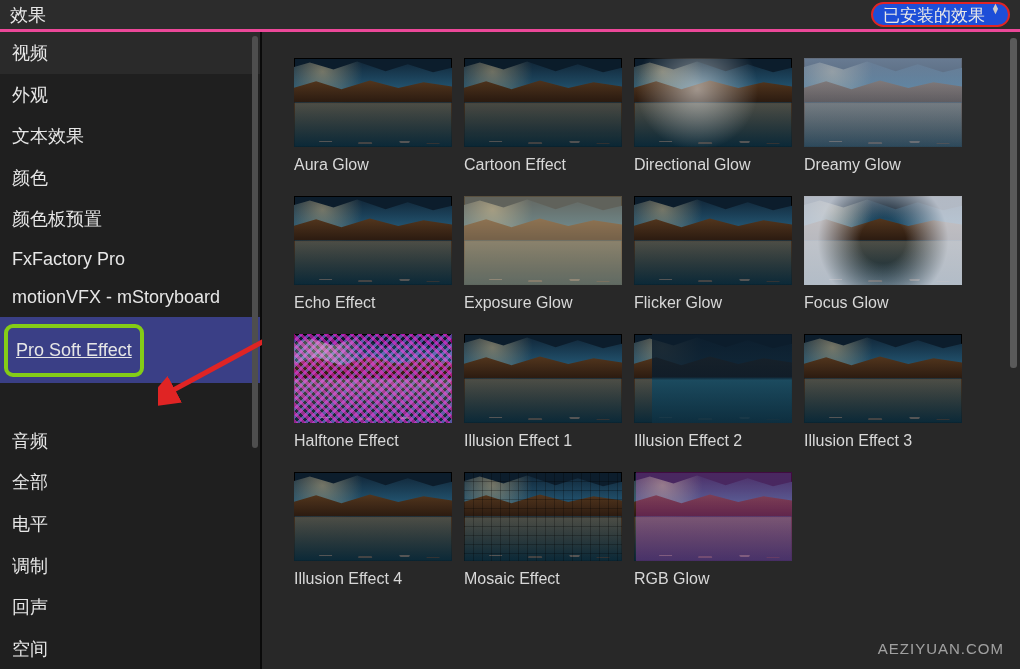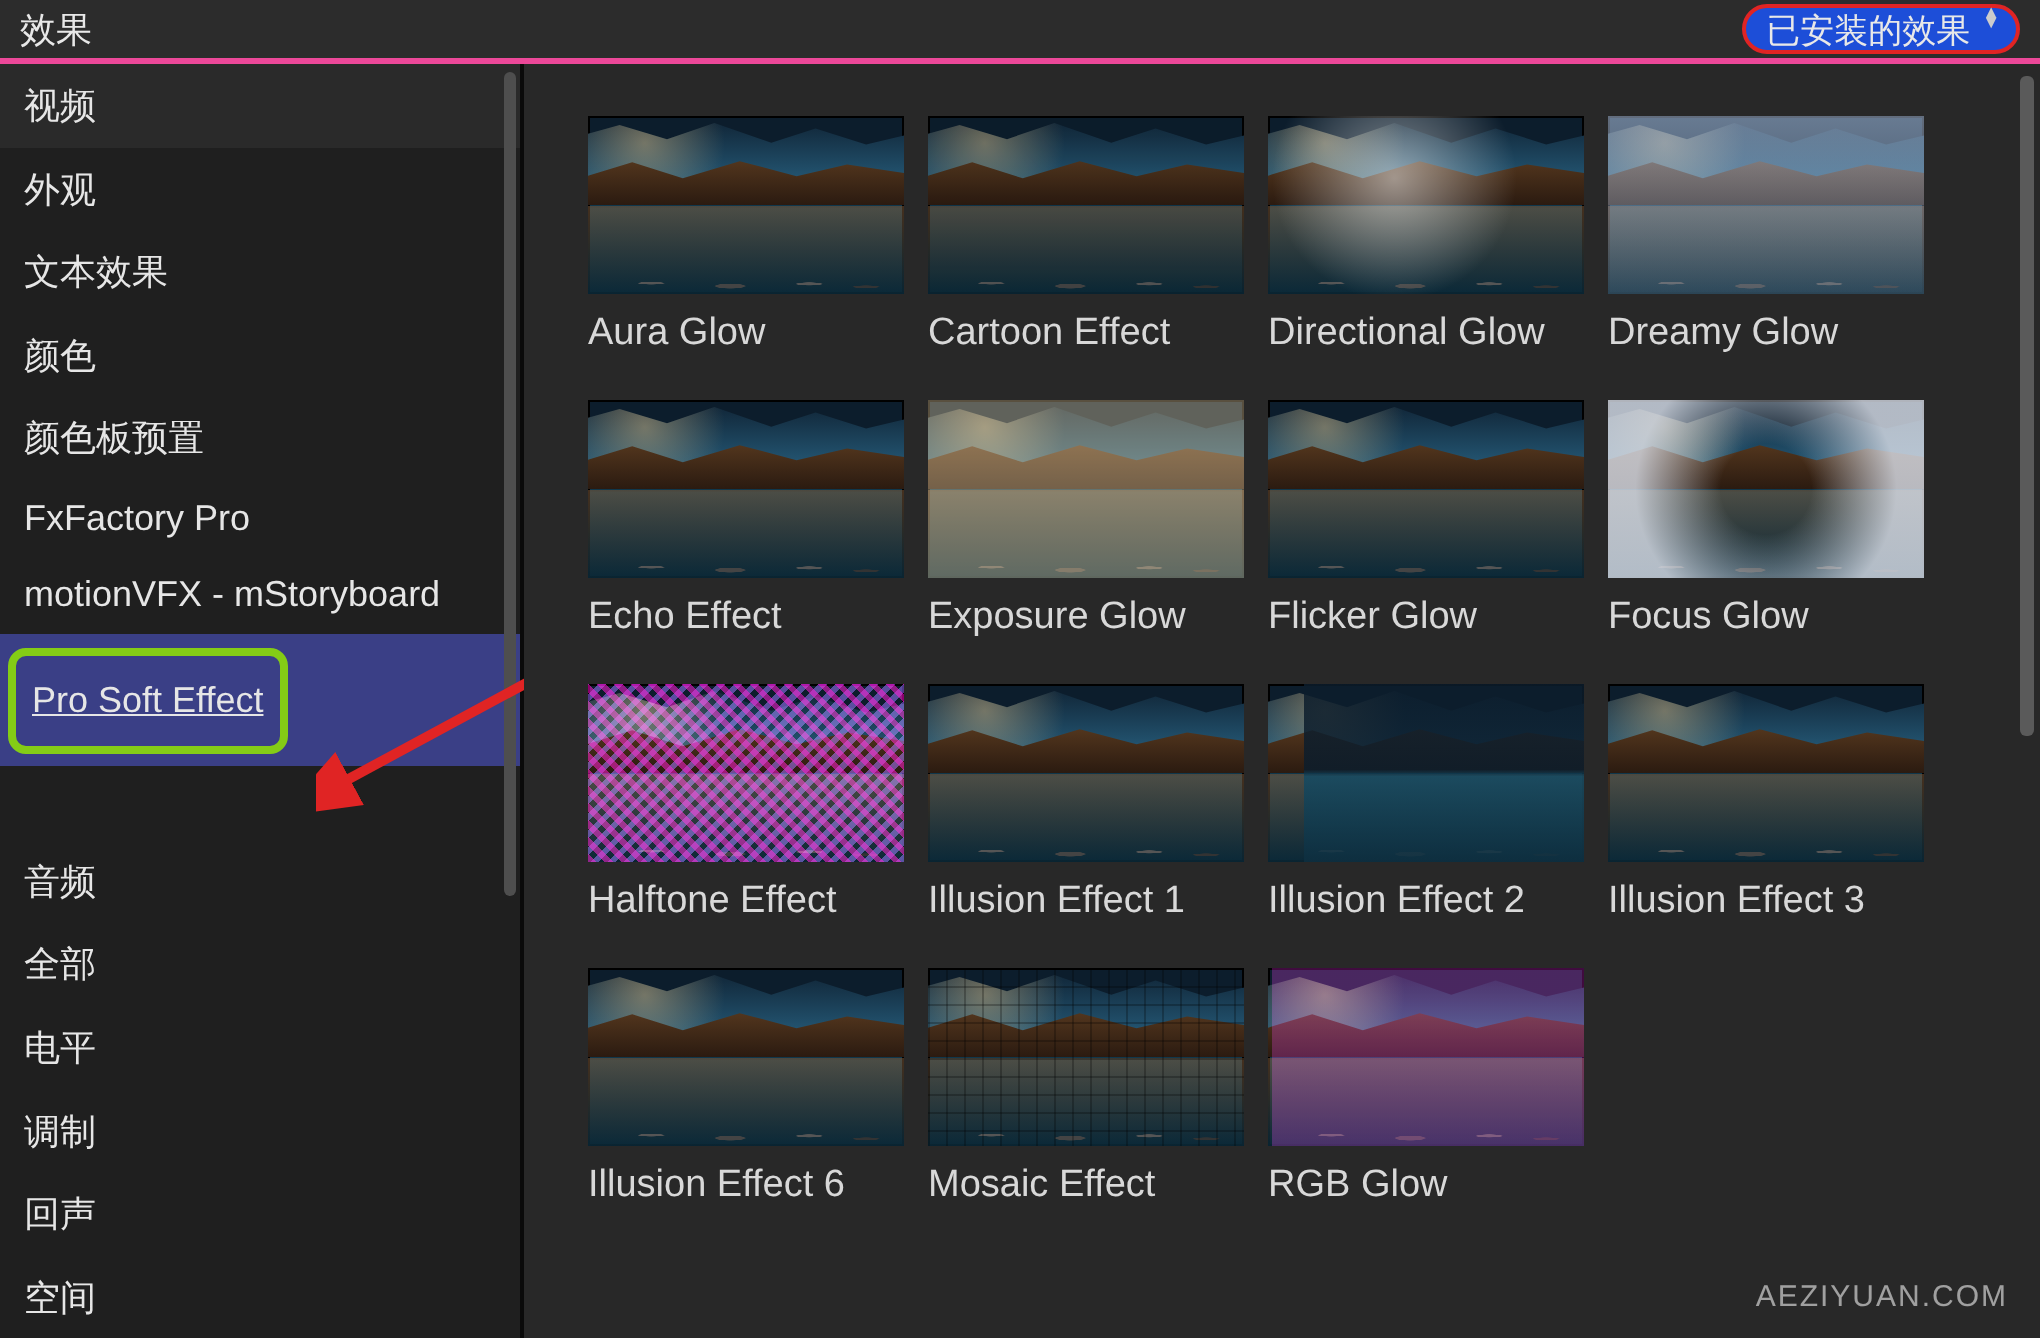--- a/index.html
+++ b/index.html
@@ -137,21 +137,21 @@
     mix-blend-mode: screen;
     transform: translateX(2px);
   }
   .ov-soft { background: rgba(255,255,255,.22); filter: blur(0.5px); }
   .ov-mosaic {
     background-image:
       linear-gradient(rgba(0,0,0,.25) 1px, transparent 1px),
       linear-gradient(90deg, rgba(0,0,0,.25) 1px, transparent 1px);
     background-size: 9px 9px;
   }
-  .caption { margin-top: 9px; color: #d8d8d8; font-size: 19px; white-space: nowrap; overflow:hidden; text-overflow: ellipsis; }
+  .caption { margin-top: 9px; color: #d8d8d8; font-size: 16px; white-space: nowrap; overflow:hidden; text-overflow: ellipsis; }
   .main-scroll { position:absolute; right:3px; top:6px; bottom:6px; width:7px; }
   .main-thumb { position:absolute; left:0; top:0; width:100%; height:330px; background:#5a5a5a; border-radius:3px; }
   .watermark {
     position:absolute; right:16px; bottom:12px;
     color: rgba(240,240,240,.6);
     font-size: 15px; letter-spacing: 1px;
     font-weight:500;
   }
 </style>
 </head>
@@ -316,21 +316,21 @@
             </div>
             <div class="caption">Illusion Effect 3</div>
           </div>
           <div class="card">
             <div class="thumb">
               <div class="mtn-back"></div>
               <div class="mtn-fore"></div>
               <div class="reflect"></div>
               <div class="rocks"></div>
             </div>
-            <div class="caption">Illusion Effect 6</div>
+            <div class="caption">Illusion Effect 4</div>
           </div>
           <div class="card">
             <div class="thumb">
               <div class="mtn-back"></div>
               <div class="mtn-fore"></div>
               <div class="reflect"></div>
               <div class="rocks"></div>
               <div class="ov ov-mosaic"></div>
             </div>
             <div class="caption">Mosaic Effect</div>

